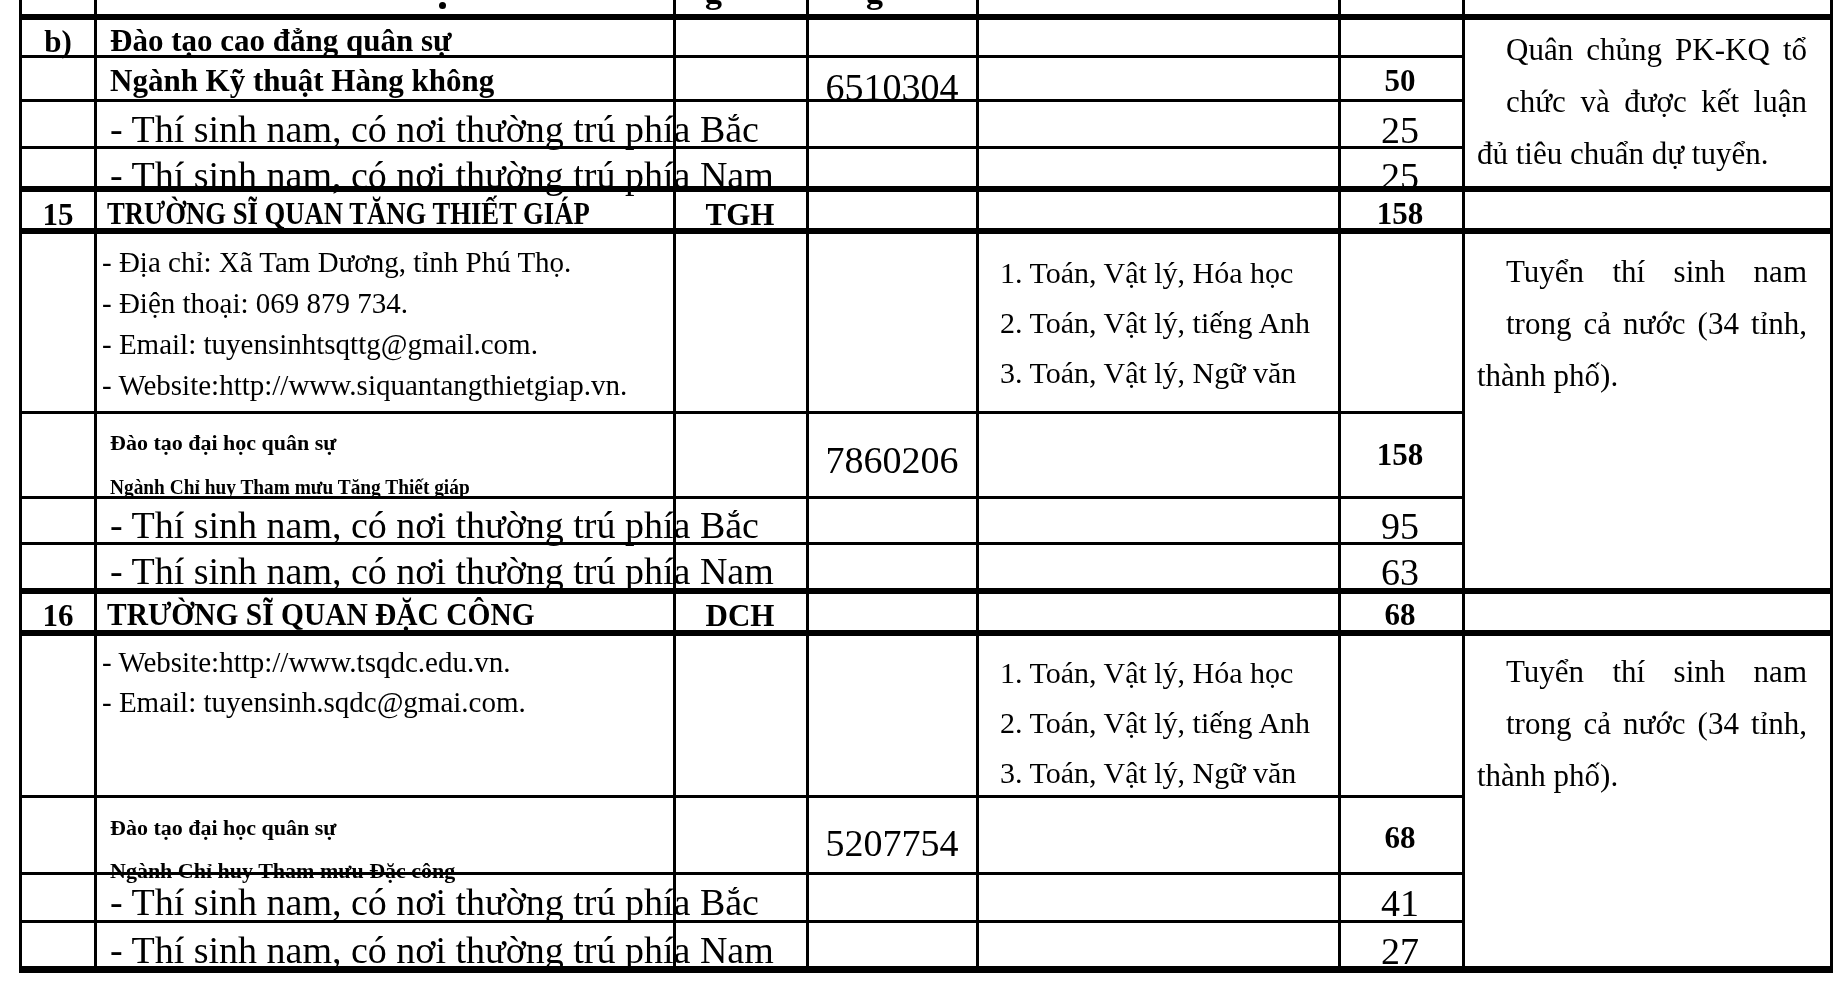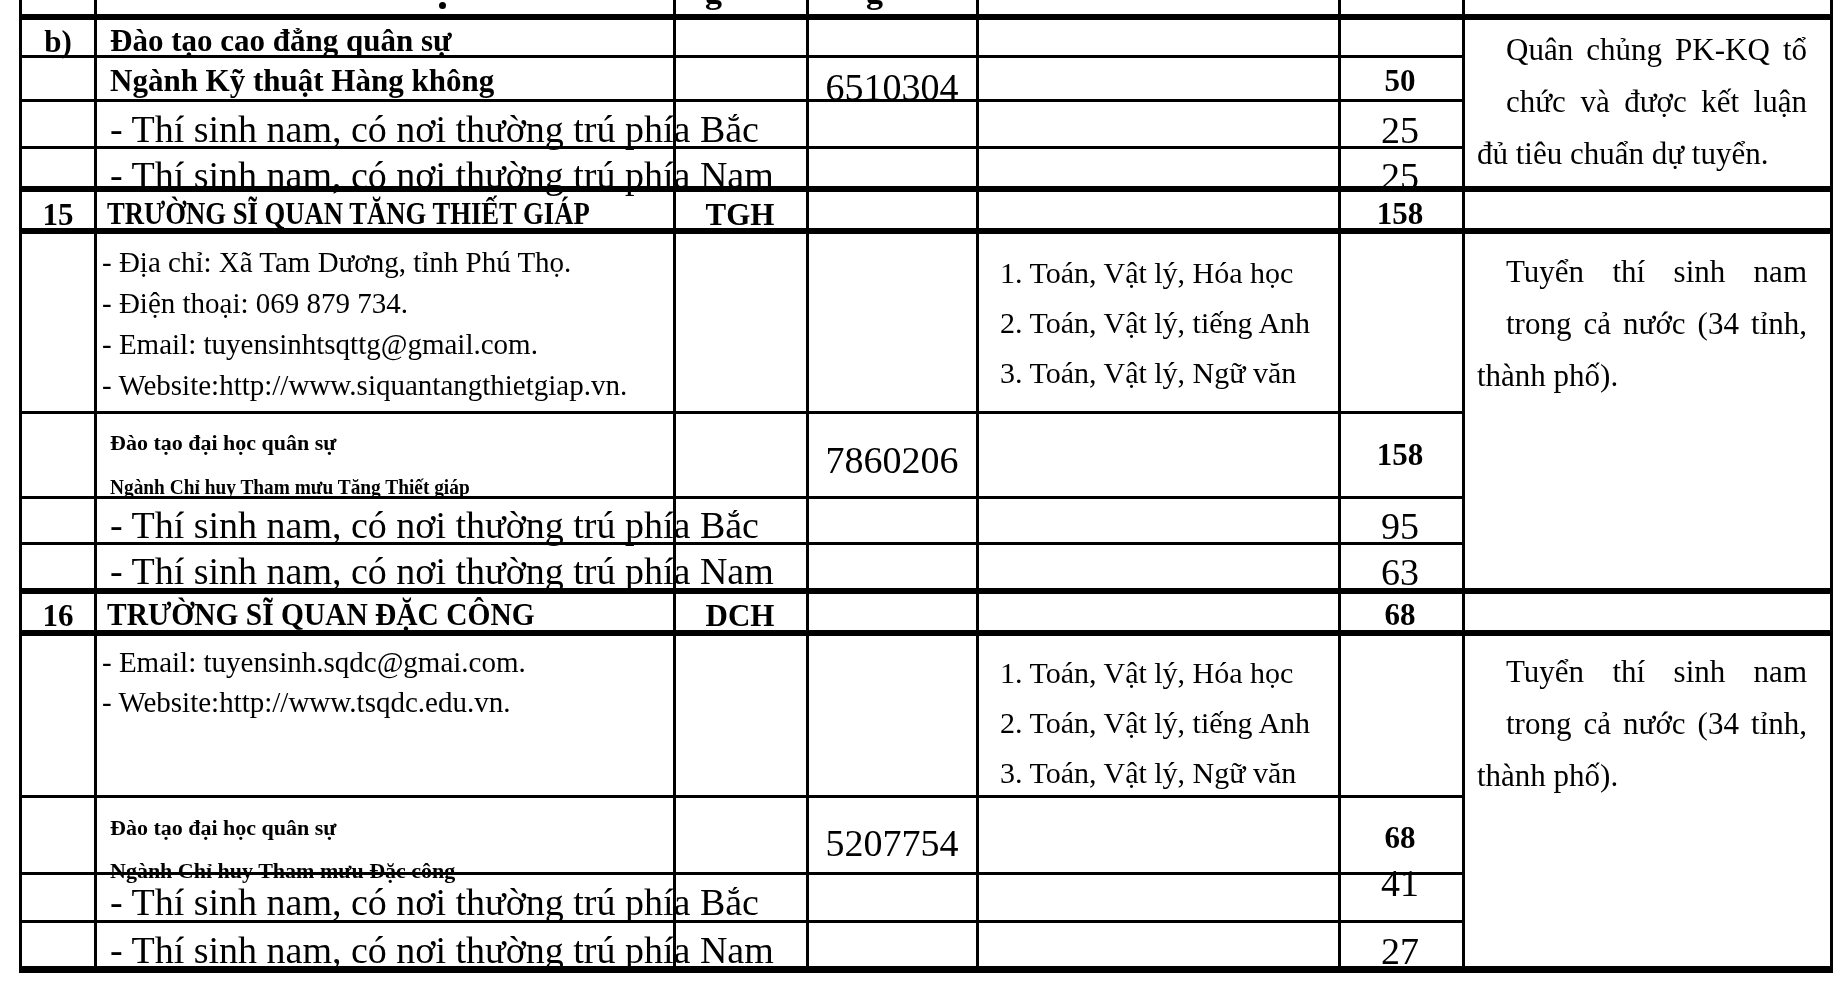--- a/index.html
+++ b/index.html
@@ -111,38 +111,38 @@
   <div class="txt ctr" style="left:1400px;top:505px">95</div>
   <div class="txt" style="left:110px;top:550px">- Thí sinh nam, có nơi thường trú phía Nam</div>
   <div class="txt ctr" style="left:1400px;top:551px">63</div>
 
   <div class="txt b f31 ctr" style="left:58px;top:598px">16</div>
   <div class="txt b f31" style="left:107px;top:597px"><span class="squeeze" style="transform:scaleX(.95)">TRƯỜNG SĨ QUAN ĐẶC CÔNG</span></div>
   <div class="txt b f31 ctr" style="left:740px;top:598px">DCH</div>
   <div class="txt b f31 ctr" style="left:1400px;top:597px">68</div>
 
   <div class="block contact" style="left:102px;top:642px;line-height:40px">
+    <div>- Website:http://www.tsqdc.edu.vn.</div>
     <div>- Email: tuyensinh.sqdc@gmai.com.</div>
-    <div>- Website:http://www.tsqdc.edu.vn.</div>
   </div>
   <div class="block subjects" style="left:1000px;top:648px">
     <div>1. Toán, Vật lý, Hóa học</div>
     <div>2. Toán, Vật lý, tiếng Anh</div>
     <div>3. Toán, Vật lý, Ngữ văn</div>
   </div>
   <div class="block noteblk" style="left:1477px;top:646px">
     <div class="jl">Tuyển thí sinh nam</div>
     <div class="jl">trong cả nước (34 tỉnh,</div>
     <div>thành phố).</div>
   </div>
 
   <div class="block prog" style="left:110px;top:806px;line-height:43px">
     <div>Đào tạo đại học quân sự</div>
     <div>Ngành Chỉ huy Tham mưu Đặc công</div>
   </div>
   <div class="txt ctr" style="left:892px;top:822px">5207754</div>
   <div class="txt b f31 ctr" style="left:1400px;top:820px">68</div>
   <div class="txt" style="left:110px;top:881px">- Thí sinh nam, có nơi thường trú phía Bắc</div>
-  <div class="txt ctr" style="left:1400px;top:862px">41</div>
+  <div class="txt ctr" style="left:1400px;top:882px">41</div>
   <div class="txt" style="left:110px;top:929px">- Thí sinh nam, có nơi thường trú phía Nam</div>
   <div class="txt ctr" style="left:1400px;top:930px">27</div>
 
 </div>
 
 </body></html>

